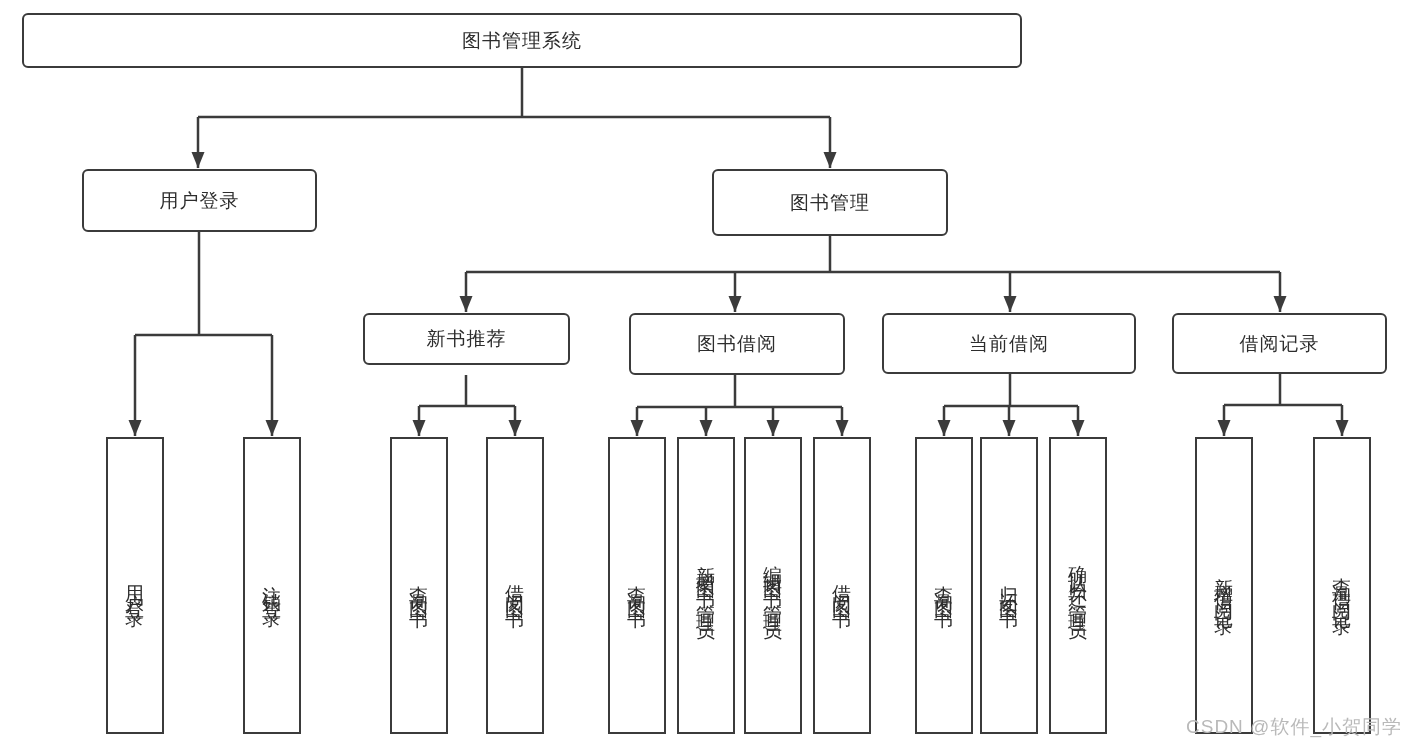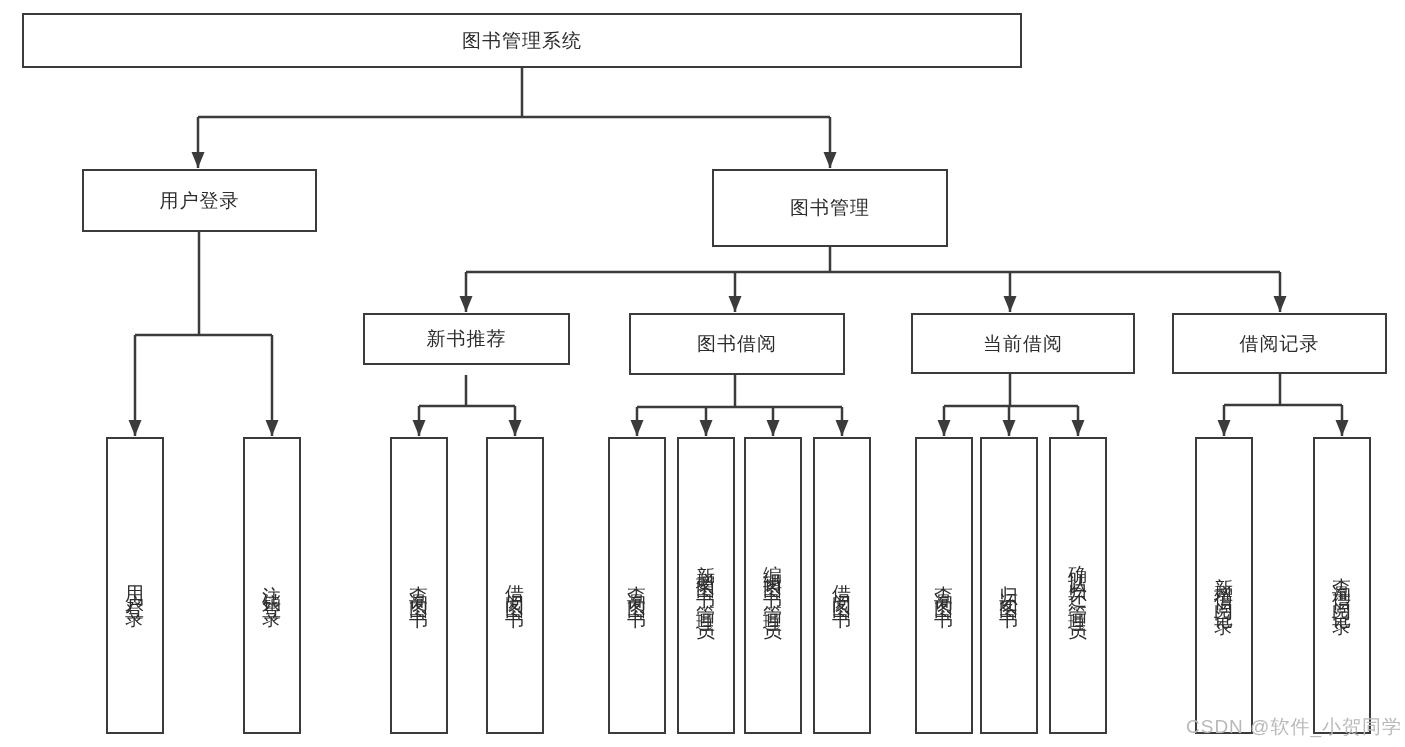--- a/index.html
+++ b/index.html
@@ -13,21 +13,21 @@
   #wires{position:absolute;left:0;top:0;width:1405px;height:747px;}
   .node{
     position:absolute;
     box-sizing:border-box;
     border:2.5px solid #3b3b3b;
     background:#ffffff;
     display:flex;align-items:center;justify-content:center;
     color:#2d2d2d;
     z-index:2;
   }
-  .node.h{font-size:19px;letter-spacing:1px;}
+  .node.h{font-size:19px;letter-spacing:1px;border-radius:6px;}
   .node.v{font-size:19px;}
   .node.v span{
     writing-mode:vertical-rl;
     letter-spacing:8px;
     line-height:1;
     white-space:nowrap;
   }
   .watermark{
     position:absolute;
     z-index:3;
@@ -85,31 +85,31 @@
     </g>
   </svg>
 
   <div class="node h" style="left:22px;top:13px;width:1000px;height:55px">
     <span>图书管理系统</span>
   </div>
 
   <div class="node h" style="left:82px;top:169px;width:235px;height:63px">
     <span>用户登录</span>
   </div>
-  <div class="node h" style="left:712px;top:169px;width:236px;height:78px">
+  <div class="node h" style="left:712px;top:169px;width:236px;height:67px">
     <span>图书管理</span>
   </div>
 
   <div class="node h" style="left:363px;top:313px;width:207px;height:52px">
     <span>新书推荐</span>
   </div>
   <div class="node h" style="left:629px;top:313px;width:216px;height:62px">
     <span>图书借阅</span>
   </div>
-  <div class="node h" style="left:911px;top:313px;width:224px;height:61px">
+  <div class="node h" style="left:882px;top:313px;width:254px;height:61px">
     <span>当前借阅</span>
   </div>
   <div class="node h" style="left:1172px;top:313px;width:215px;height:61px">
     <span>借阅记录</span>
   </div>
 
   <div class="node v" style="left:106px;top:437px;width:58px;height:297px">
     <span>用户登录</span>
   </div>
   <div class="node v" style="left:243px;top:437px;width:58px;height:297px">

